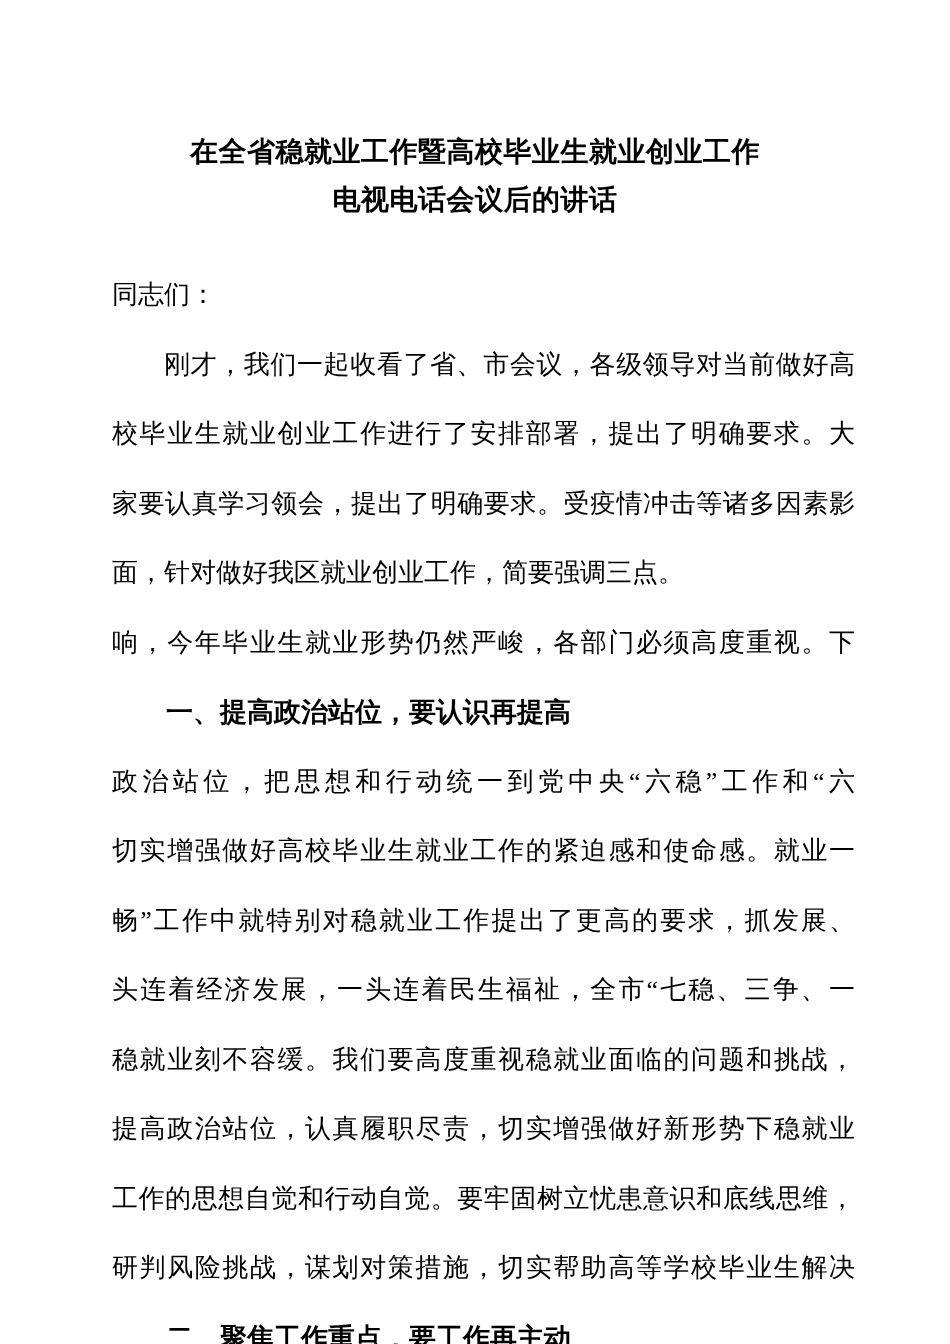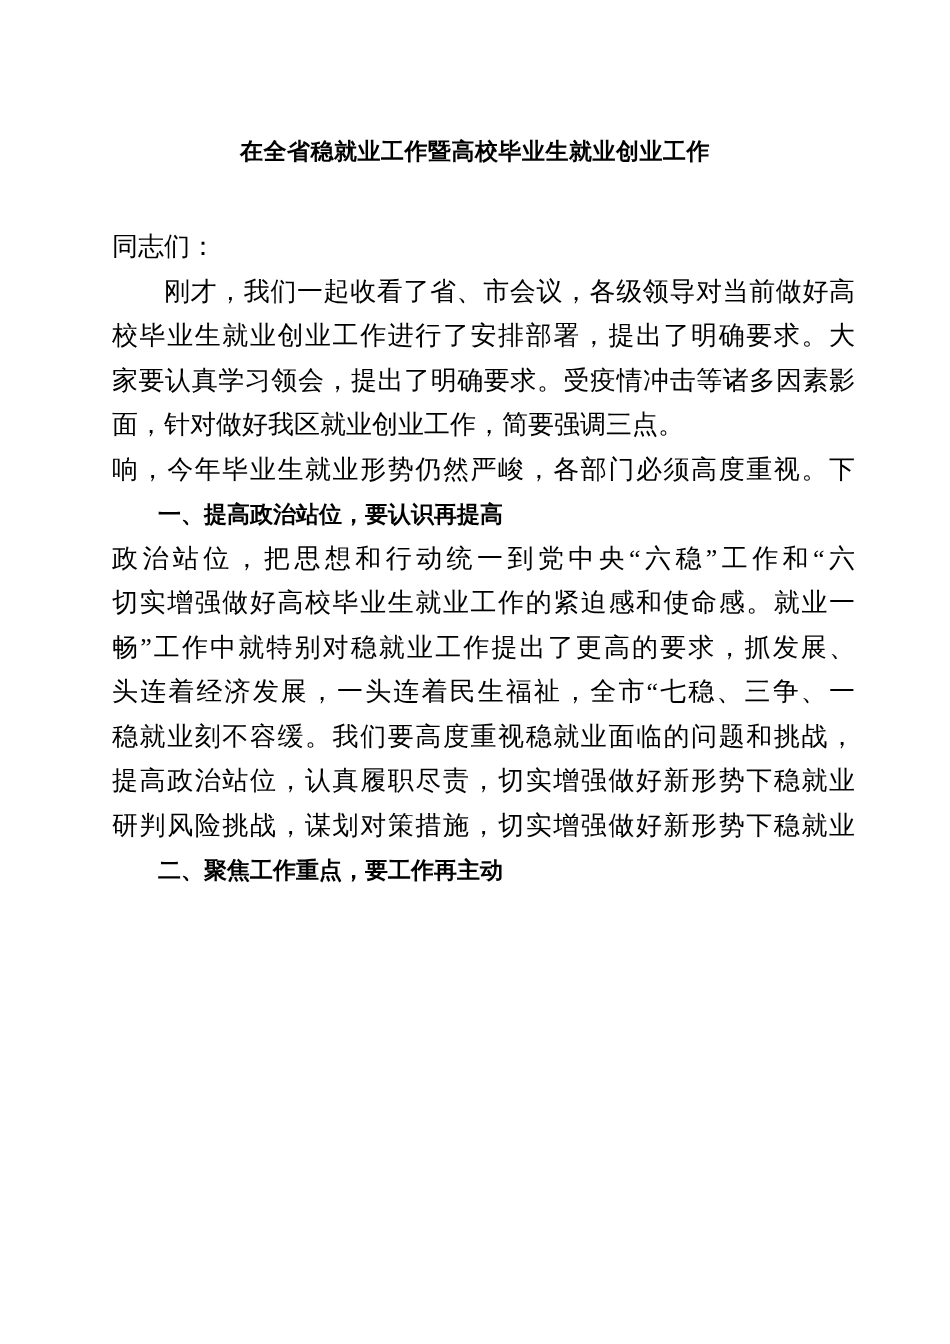--- a/index.html
+++ b/index.html
@@ -13,77 +13,80 @@
     height: 1344px;
     background: #ffffff;
     color: #000000;
     overflow: hidden;
   }
   .doc-title {
     margin: 128px 55px 0 55px;
     text-align: center;
     font-family: "Liberation Serif", "DejaVu Serif", serif;
     font-weight: 700;
-    font-size: 23px;
+    font-size: 28px;
     line-height: 48px;
     letter-spacing: 0.5px;
   }
   .doc-body {
     margin: 49px 0 0 112px;
     width: 743px;
     font-family: "Liberation Serif", "DejaVu Serif", serif;
     font-size: 26px;
     line-height: 44.5px;
     color: #000000;
   }
   .line {
     text-align: justify;
     text-align-last: justify;
     height: 44.5px;
+    margin-top: 25px;
   }
   .line.first {
     text-indent: 2em;
   }
   .line.plain {
     text-align: left;
     text-align-last: left;
   }
   .line.heading {
     font-family: "Liberation Sans", "DejaVu Sans", sans-serif;
     font-weight: 700;
-    font-size: 23px;
+    font-size: 27px;
     text-indent: 2em;
     text-align: center;
     text-align-last: left;
   }
 </style>
 </head>
 <body>
 
 <div class="page">
 
   <div class="doc-title">
     <div>在全省稳就业工作暨高校毕业生就业创业工作</div>
+    <div>电视电话会议后的讲话</div>
   </div>
 
   <div class="doc-body">
     <div class="line plain">同志们：</div>
 
     <div class="line first">刚才，我们一起收看了省、市会议，各级领导对当前做好高</div>
     <div class="line">校毕业生就业创业工作进行了安排部署，提出了明确要求。大</div>
     <div class="line">家要认真学习领会，提出了明确要求。受疫情冲击等诸多因素影</div>
     <div class="line plain">面，针对做好我区就业创业工作，简要强调三点。</div>
     <div class="line">响，今年毕业生就业形势仍然严峻，各部门必须高度重视。下</div>
 
     <div class="line heading">一、提高政治站位，要认识再提高</div>
 
     <div class="line">政治站位，把思想和行动统一到党中央“六稳”工作和“六</div>
     <div class="line">切实增强做好高校毕业生就业工作的紧迫感和使命感。就业一</div>
     <div class="line">畅”工作中就特别对稳就业工作提出了更高的要求，抓发展、</div>
     <div class="line">头连着经济发展，一头连着民生福祉，全市“七稳、三争、一</div>
     <div class="line">稳就业刻不容缓。我们要高度重视稳就业面临的问题和挑战，</div>
     <div class="line">提高政治站位，认真履职尽责，切实增强做好新形势下稳就业</div>
-    <div class="line">研判风险挑战，谋划对策措施，切实增强做好新形势下稳就业</div>
+    <div class="line">工作的思想自觉和行动自觉。要牢固树立忧患意识和底线思维，</div>
+    <div class="line">研判风险挑战，谋划对策措施，切实帮助高等学校毕业生解决</div>
 
     <div class="line heading">二、聚焦工作重点，要工作再主动</div>
   </div>
 
 </div>
 
 </body></html>

